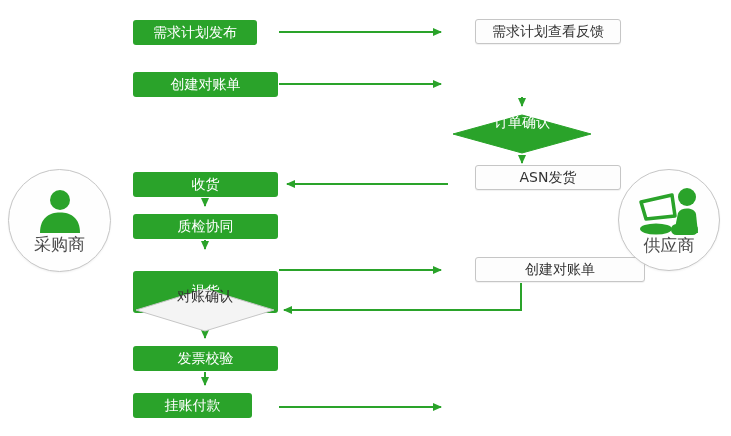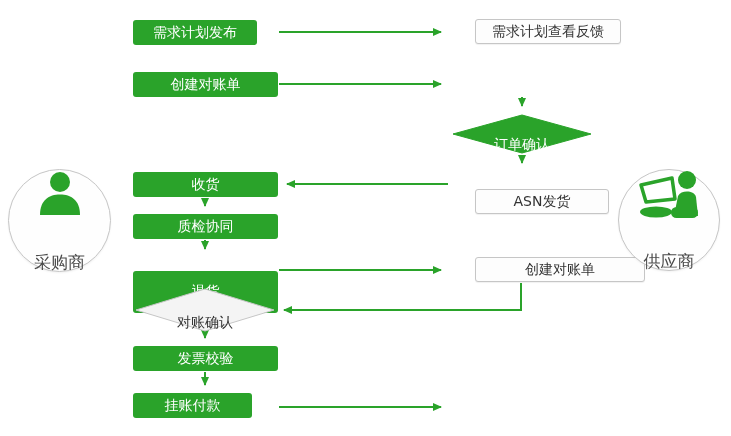--- a/index.html
+++ b/index.html
@@ -14,33 +14,33 @@
     display:flex;align-items:center;justify-content:center;
     font-size:14px;border-radius:3px;white-space:nowrap;
   }
   .node-green{background:var(--green);color:var(--text_white);}
   .node-red{background:var(--red);color:var(--text_white);}
   .node-white{
     background:var(--white_box_bg);border:1px solid var(--box_border_gray);
     color:var(--text_dark);box-shadow:0 1px 1px rgba(0,0,0,0.06);margin-left:25px;
   }
   .diamond{
-    position:absolute;z-index:2;display:flex;align-items:flex-end;justify-content:center;
+    position:absolute;z-index:2;display:flex;align-items:flex-start;justify-content:center;
     font-size:14px;white-space:nowrap;
   }
   .diamond svg{position:absolute;left:0;top:0;width:100%;height:100%;}
   .diamond .dlabel{position:relative;z-index:1;}
   .diamond-green .dshape{fill:var(--green);stroke:var(--green);}
   .diamond-green .dlabel{color:var(--text_white);}
   .diamond-gray .dshape{fill:var(--diamond_gray_bg);stroke:var(--box_border_gray);}
   .diamond-gray .dlabel{color:var(--text_dark);}
   .avatar{
     position:absolute;z-index:2;box-sizing:border-box;border-radius:50%;
     background:#fefefe;border:1px solid var(--box_border_gray);
-    display:flex;flex-direction:column;align-items:center;justify-content:space-between;
+    display:flex;flex-direction:column;align-items:center;justify-content:center;
     box-shadow:0 1px 2px rgba(0,0,0,0.05);
   }
   .avatar .aicon{flex:0 0 auto;}
   .avatar .alabel{font-size:17px;color:#4a4a4a;margin-top:2px;line-height:1;}
   .aicon .g{fill:var(--green);}
 </style>
 </head>
 <body>
 
 <div id="stage">
@@ -82,21 +82,21 @@
 
   <div class="node node-white" style="left:450px;top:19px;width:146px;height:25px">需求计划查看反馈</div>
 
   <div class="diamond diamond-green" style="left:452px;top:114px;width:140px;height:40px">
     <svg viewBox="0 0 140 40" preserveAspectRatio="none">
       <polygon class="dshape" points="70,1 139,20 70,39 1,20"></polygon>
     </svg>
     <span class="dlabel">订单确认</span>
   </div>
 
-  <div class="node node-white" style="left:450px;top:189px;width:134px;height:25px">ASN发货</div>
+  <div class="node node-white" style="left:450px;top:165px;width:146px;height:25px">ASN发货</div>
   <div class="node node-white" style="left:450px;top:257px;width:170px;height:25px">创建对账单</div>
 
   <div class="avatar" style="left:8px;top:169px;width:103px;height:103px">
     <svg class="aicon" width="48" height="46" viewBox="0 0 48 46">
       <circle class="g" cx="24" cy="12" r="10"></circle>
       <path class="g" d="M4 45 C4 30 13 24.5 24 24.5 C35 24.5 44 30 44 45 Z"></path>
     </svg>
     <div class="alabel">采购商</div>
   </div>
 

